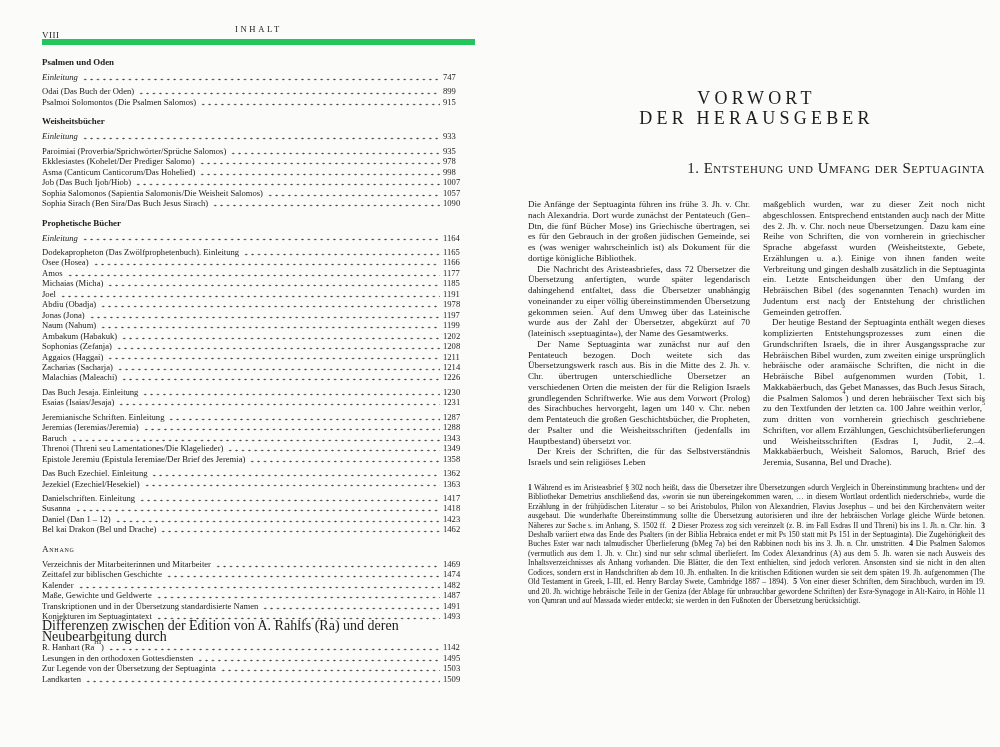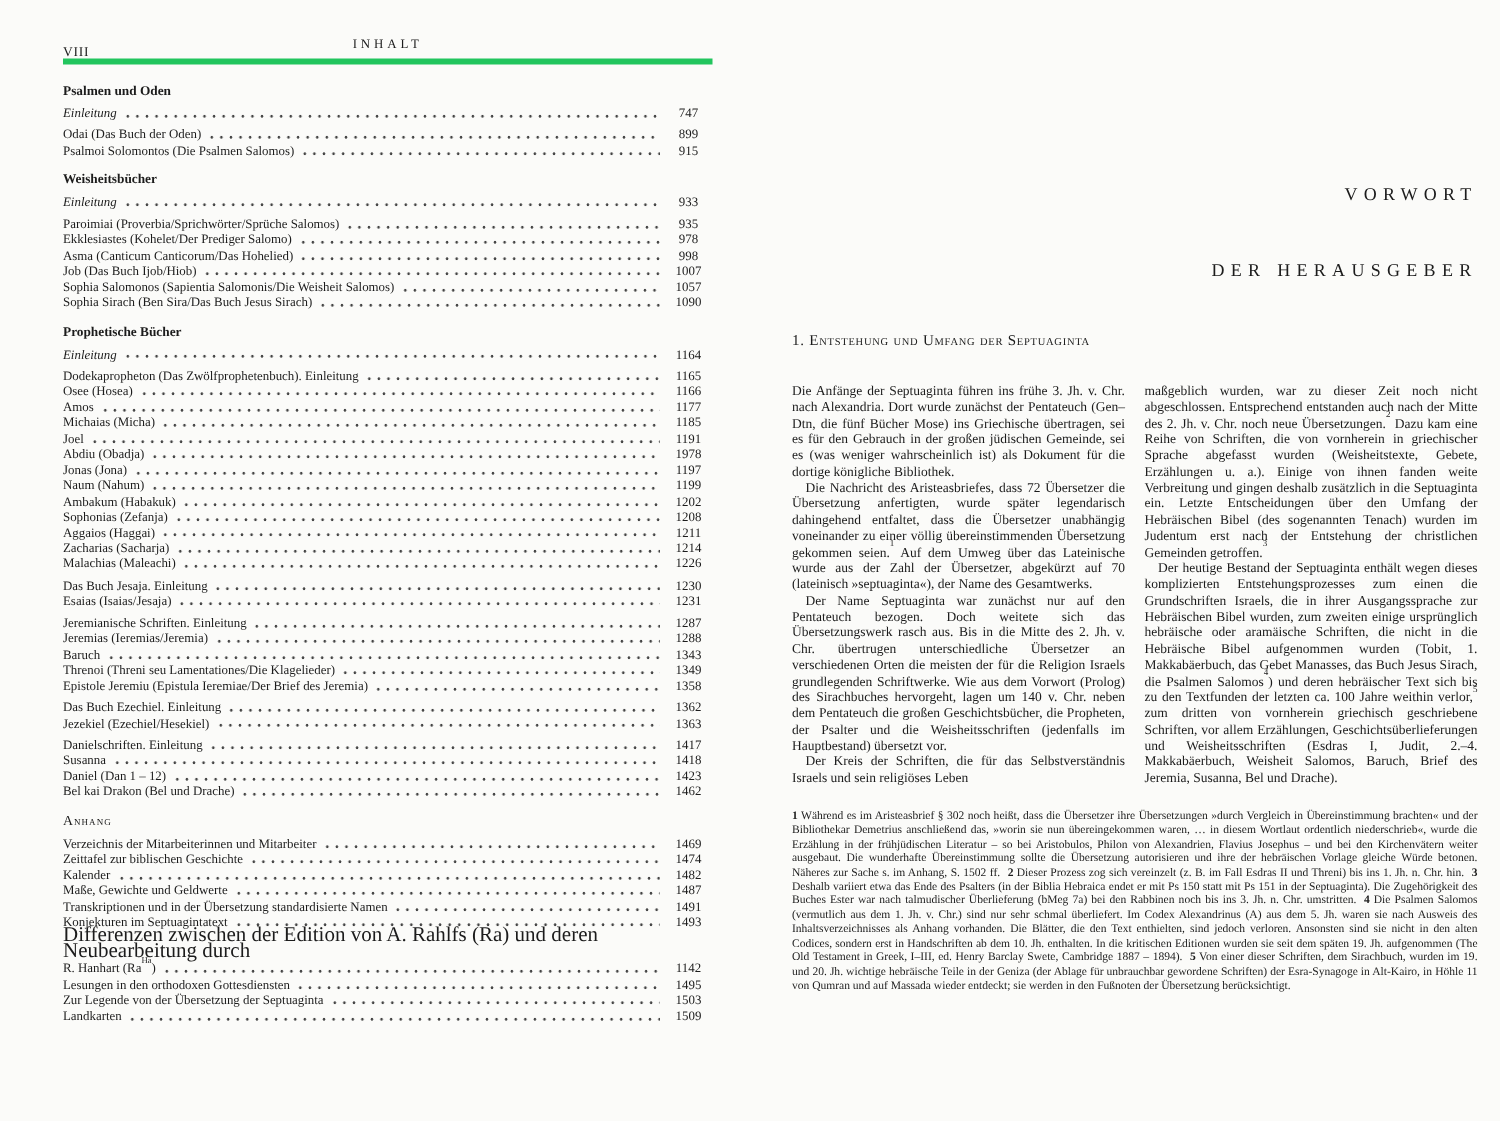--- a/index.html
+++ b/index.html
@@ -3,42 +3,42 @@
 <meta charset="utf-8">
 <style>
   html,body{margin:0;padding:0;}
   body{
     width:1000px;height:747px;position:relative;overflow:hidden;
     background:#fbfbf9;color:#1c1c1c;
     font-family:"Liberation Serif","DejaVu Serif",serif;
   }
   
   #left-page{position:absolute;left:42px;top:24px;width:433px;}
-  .lp-header{position:relative;border-bottom:4px solid #22c55e;padding-bottom:3px;height:12px;}
+  .lp-header{position:relative;border-bottom:6px solid #22c55e;padding-bottom:3px;height:12px;}
   .lp-pageno{font-size:9px;letter-spacing:.5px;}
   .lp-runhead{position:absolute;left:0;right:0;top:0;text-align:center;
               font-size:8.6px;letter-spacing:2.6px;}
   #toc{margin-top:12px;}
   .toc-section{margin-top:9px;}
   .toc-section-title{font-size:8.9px;font-weight:bold;margin:0 0 3px 0;line-height:11px;}
   .toc-section-title.smallcaps{font-weight:normal;font-variant:small-caps;letter-spacing:.7px;font-size:9.2px;}
   .toc-group{margin-top:4px;}
   .toc-row{display:flex;align-items:baseline;font-size:8.6px;line-height:10.45px;}
   .toc-pre{font-size:14px;line-height:10.45px;}
   .toc-label{white-space:nowrap;flex:0 0 auto;}
   .toc-label.italic{font-style:italic;}
   .dots{flex:1 1 auto;align-self:flex-end;height:3px;margin:0 3px 1.5px 4px;
         background-image:radial-gradient(circle,#454545 .85px,transparent 1.05px);
         background-size:6.4px 3px;background-repeat:repeat-x;background-position:left center;}
-  .toc-page{flex:0 0 auto;width:32px;text-align:center;}
+  .toc-page{flex:0 0 auto;width:32px;text-align:left;}
   sup.ed{font-size:5.8px;line-height:0;position:relative;top:-3px;}
   
   #right-page{position:absolute;left:528px;top:88px;width:457px;}
-  .rp-title{text-align:right;font-size:12px;letter-spacing:4.2px;line-height:20px;margin-top:31px;}
-  .rp-heading{text-align:left;font-variant:small-caps;font-size:10px;letter-spacing:.5px;margin-top:32px;}
+  .rp-title{text-align:center;font-size:18px;letter-spacing:4.2px;line-height:20px;}
+  .rp-heading{text-align:right;font-variant:small-caps;font-size:15px;letter-spacing:.5px;margin-top:32px;}
   .columns{display:flex;gap:13px;margin-top:22px;}
   .col{flex:1 1 0;text-align:justify;font-size:9px;line-height:10.75px;hyphens:auto;}
   .col p{margin:0;}
   .col p.indent{text-indent:9px;}
   sup.fnref{font-size:6px;line-height:0;position:relative;top:-2.5px;}
   .footnotes{margin-top:15px;text-align:justify;font-size:7.7px;line-height:9.45px;hyphens:auto;}
   .footnotes p{margin:0;}
   .fn-num{font-weight:bold;}
   .fn-sep{display:inline-block;width:5px;}
 </style>

